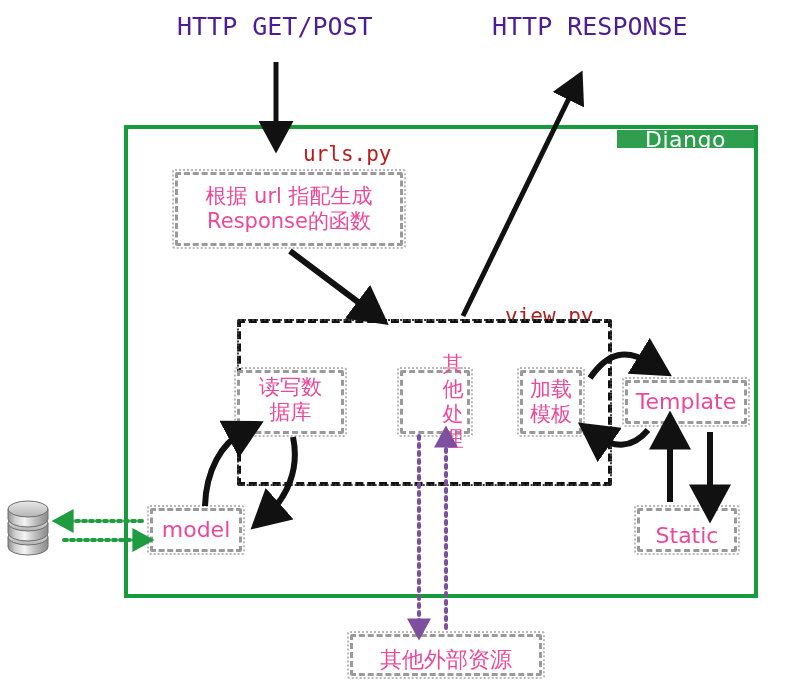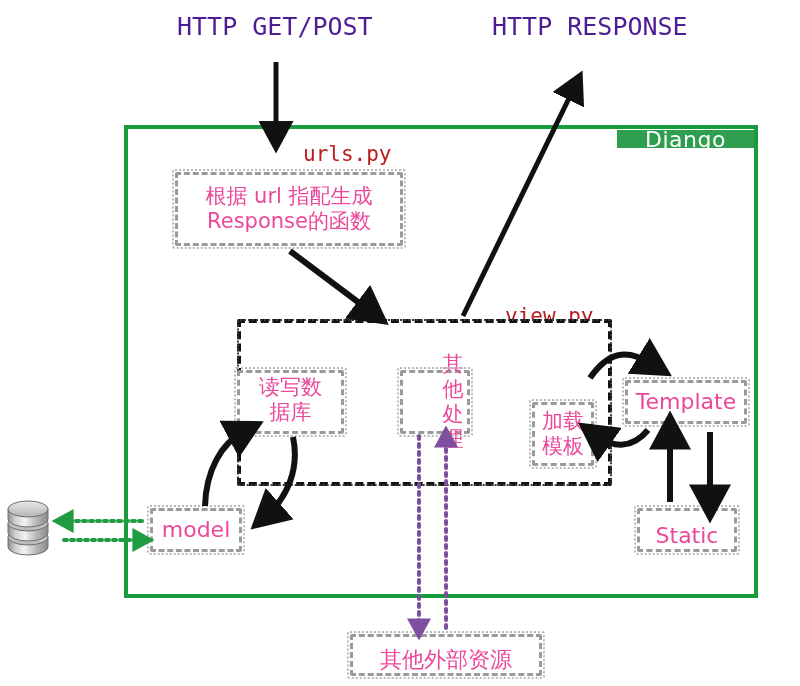--- a/index.html
+++ b/index.html
@@ -138,21 +138,21 @@
   <div class="sbox" style="left:237px; top:370px; width:107px; height:64px; font-size:21px;font-family:Liberation Mono, monospace;">
     <span class="sbox-inner">读写数
 据库</span>
   </div>
 
   <div class="sbox" style="left:400px; top:370px; width:70px; height:64px; font-size:21px;padding-left:36px;">
     <span class="sbox-inner">其他
 处理</span>
   </div>
 
-  <div class="sbox" style="left:532px; top:370px; width:62px; height:64px; font-size:21px;margin-top:32px;">
+  <div class="sbox" style="left:520px; top:370px; width:62px; height:64px; font-size:21px;">
     <span class="sbox-inner">加载
 模板</span>
   </div>
 
   <div class="sbox" style="left:625px; top:380px; width:122px; height:44px; font-size:22px;">
     <span class="sbox-inner">Template</span>
   </div>
 
   <div class="sbox" style="left:637px; top:508px; width:100px; height:44px; font-size:22px;align-items:flex-end;">
     <span class="sbox-inner">Static</span>

